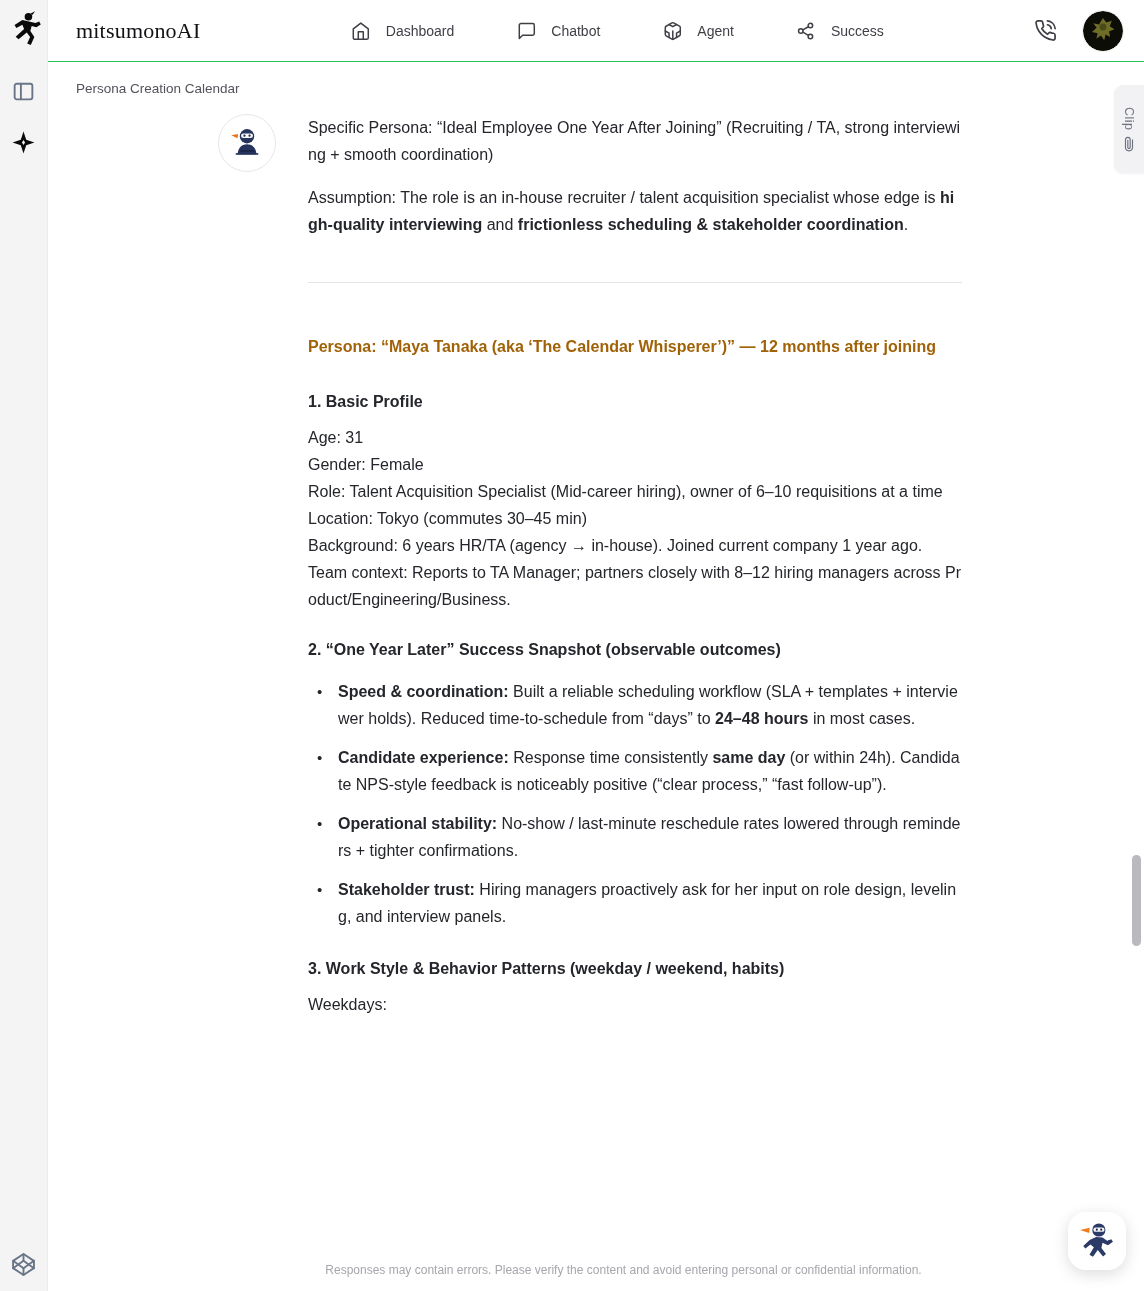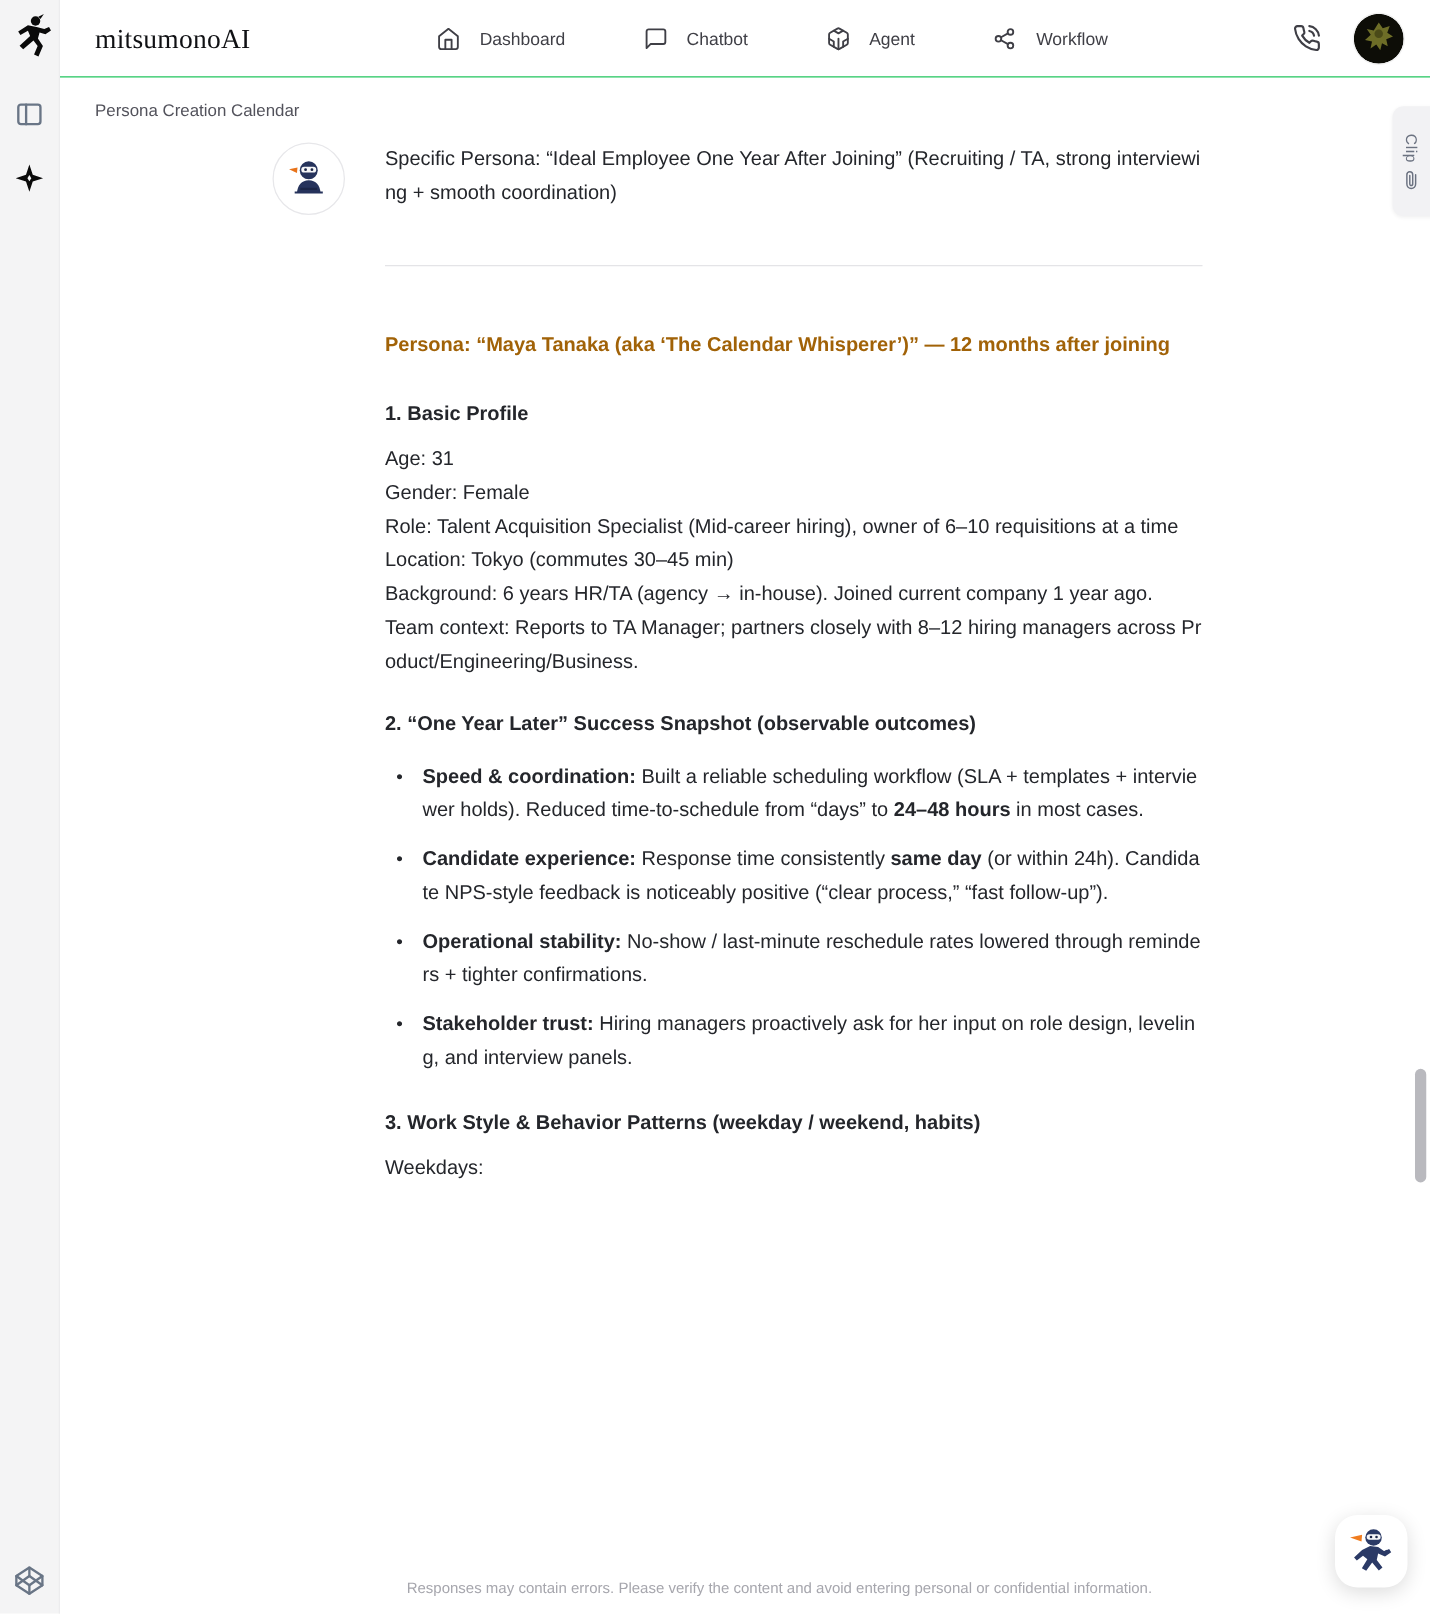--- a/index.html
+++ b/index.html
@@ -177,21 +177,21 @@
       <span>Agent</span>
     </div>
     <div class="nav-item">
       <svg width="20" height="20" viewBox="0 0 24 24" class="stroke-ic">
         <circle cx="17.5" cy="5.5" r="2.7"></circle>
         <circle cx="6" cy="12" r="2.7"></circle>
         <circle cx="17.5" cy="18.5" r="2.7"></circle>
         <line x1="8.5" y1="13.4" x2="15.1" y2="17.2"></line>
         <line x1="15.1" y1="6.9" x2="8.5" y2="10.6"></line>
       </svg>
-      <span>Workflow</span>
+      <span>Success</span>
     </div>
   </nav>
 
   <div class="nav-right">
     <div>
       <svg width="23" height="23" viewBox="0 0 24 24" class="stroke-ic">
         <path d="M22 16.92v3a2 2 0 0 1-2.18 2 19.79 19.79 0 0 1-8.63-3.07 19.5 19.5 0 0 1-6-6A19.79 19.79 0 0 1 2.12 4.18 2 2 0 0 1 4.11 2h3a2 2 0 0 1 2 1.72 12.84 12.84 0 0 0 .7 2.81 2 2 0 0 1-.45 2.11L8.09 9.91a16 16 0 0 0 6 6l1.27-1.27a2 2 0 0 1 2.11-.45 12.84 12.84 0 0 0 2.81.7A2 2 0 0 1 22 16.92z"></path>
         <path d="M14.05 6A5 5 0 0 1 18 9.95"></path>
         <path d="M14.05 2a9 9 0 0 1 8 7.94"></path>
       </svg>
@@ -219,20 +219,21 @@
         <circle cx="27.4" cy="14.3" r="1.5" fill="#1b2547"></circle>
         <path fill="#26335c" d="M24 25.5c-7.6 0-12 5.2-12.6 13.5h25.2C36 30.7 31.6 25.5 24 25.5z"></path>
         <path fill="#1b2547" d="M15 33.5h18v2.4H15z"></path>
         <path fill="#26335c" d="M9 37.5h30v2.2H9z"></path>
       </svg>
     </div>
 
     <div class="msg">
       <p>Specific Persona: “Ideal Employee One Year After Joining” (Recruiting / TA, strong interviewing + smooth coordination)</p>
 
+      <p><span>Assumption: The role is an in-house recruiter / talent acquisition specialist whose edge is </span><span class="bd">high-quality interviewing</span><span> and </span><span class="bd">frictionless scheduling &amp; stakeholder coordination</span><span>.</span></p>
 
       <hr>
 
       <h2>Persona: “Maya Tanaka (aka ‘The Calendar Whisperer’)” — 12 months after joining</h2>
 
       <h4>1. Basic Profile</h4>
       <span class="pline">Age: 31</span>
       <span class="pline">Gender: Female</span>
       <span class="pline">Role: Talent Acquisition Specialist (Mid-career hiring), owner of 6–10 requisitions at a time</span>
       <span class="pline">Location: Tokyo (commutes 30–45 min)</span>

